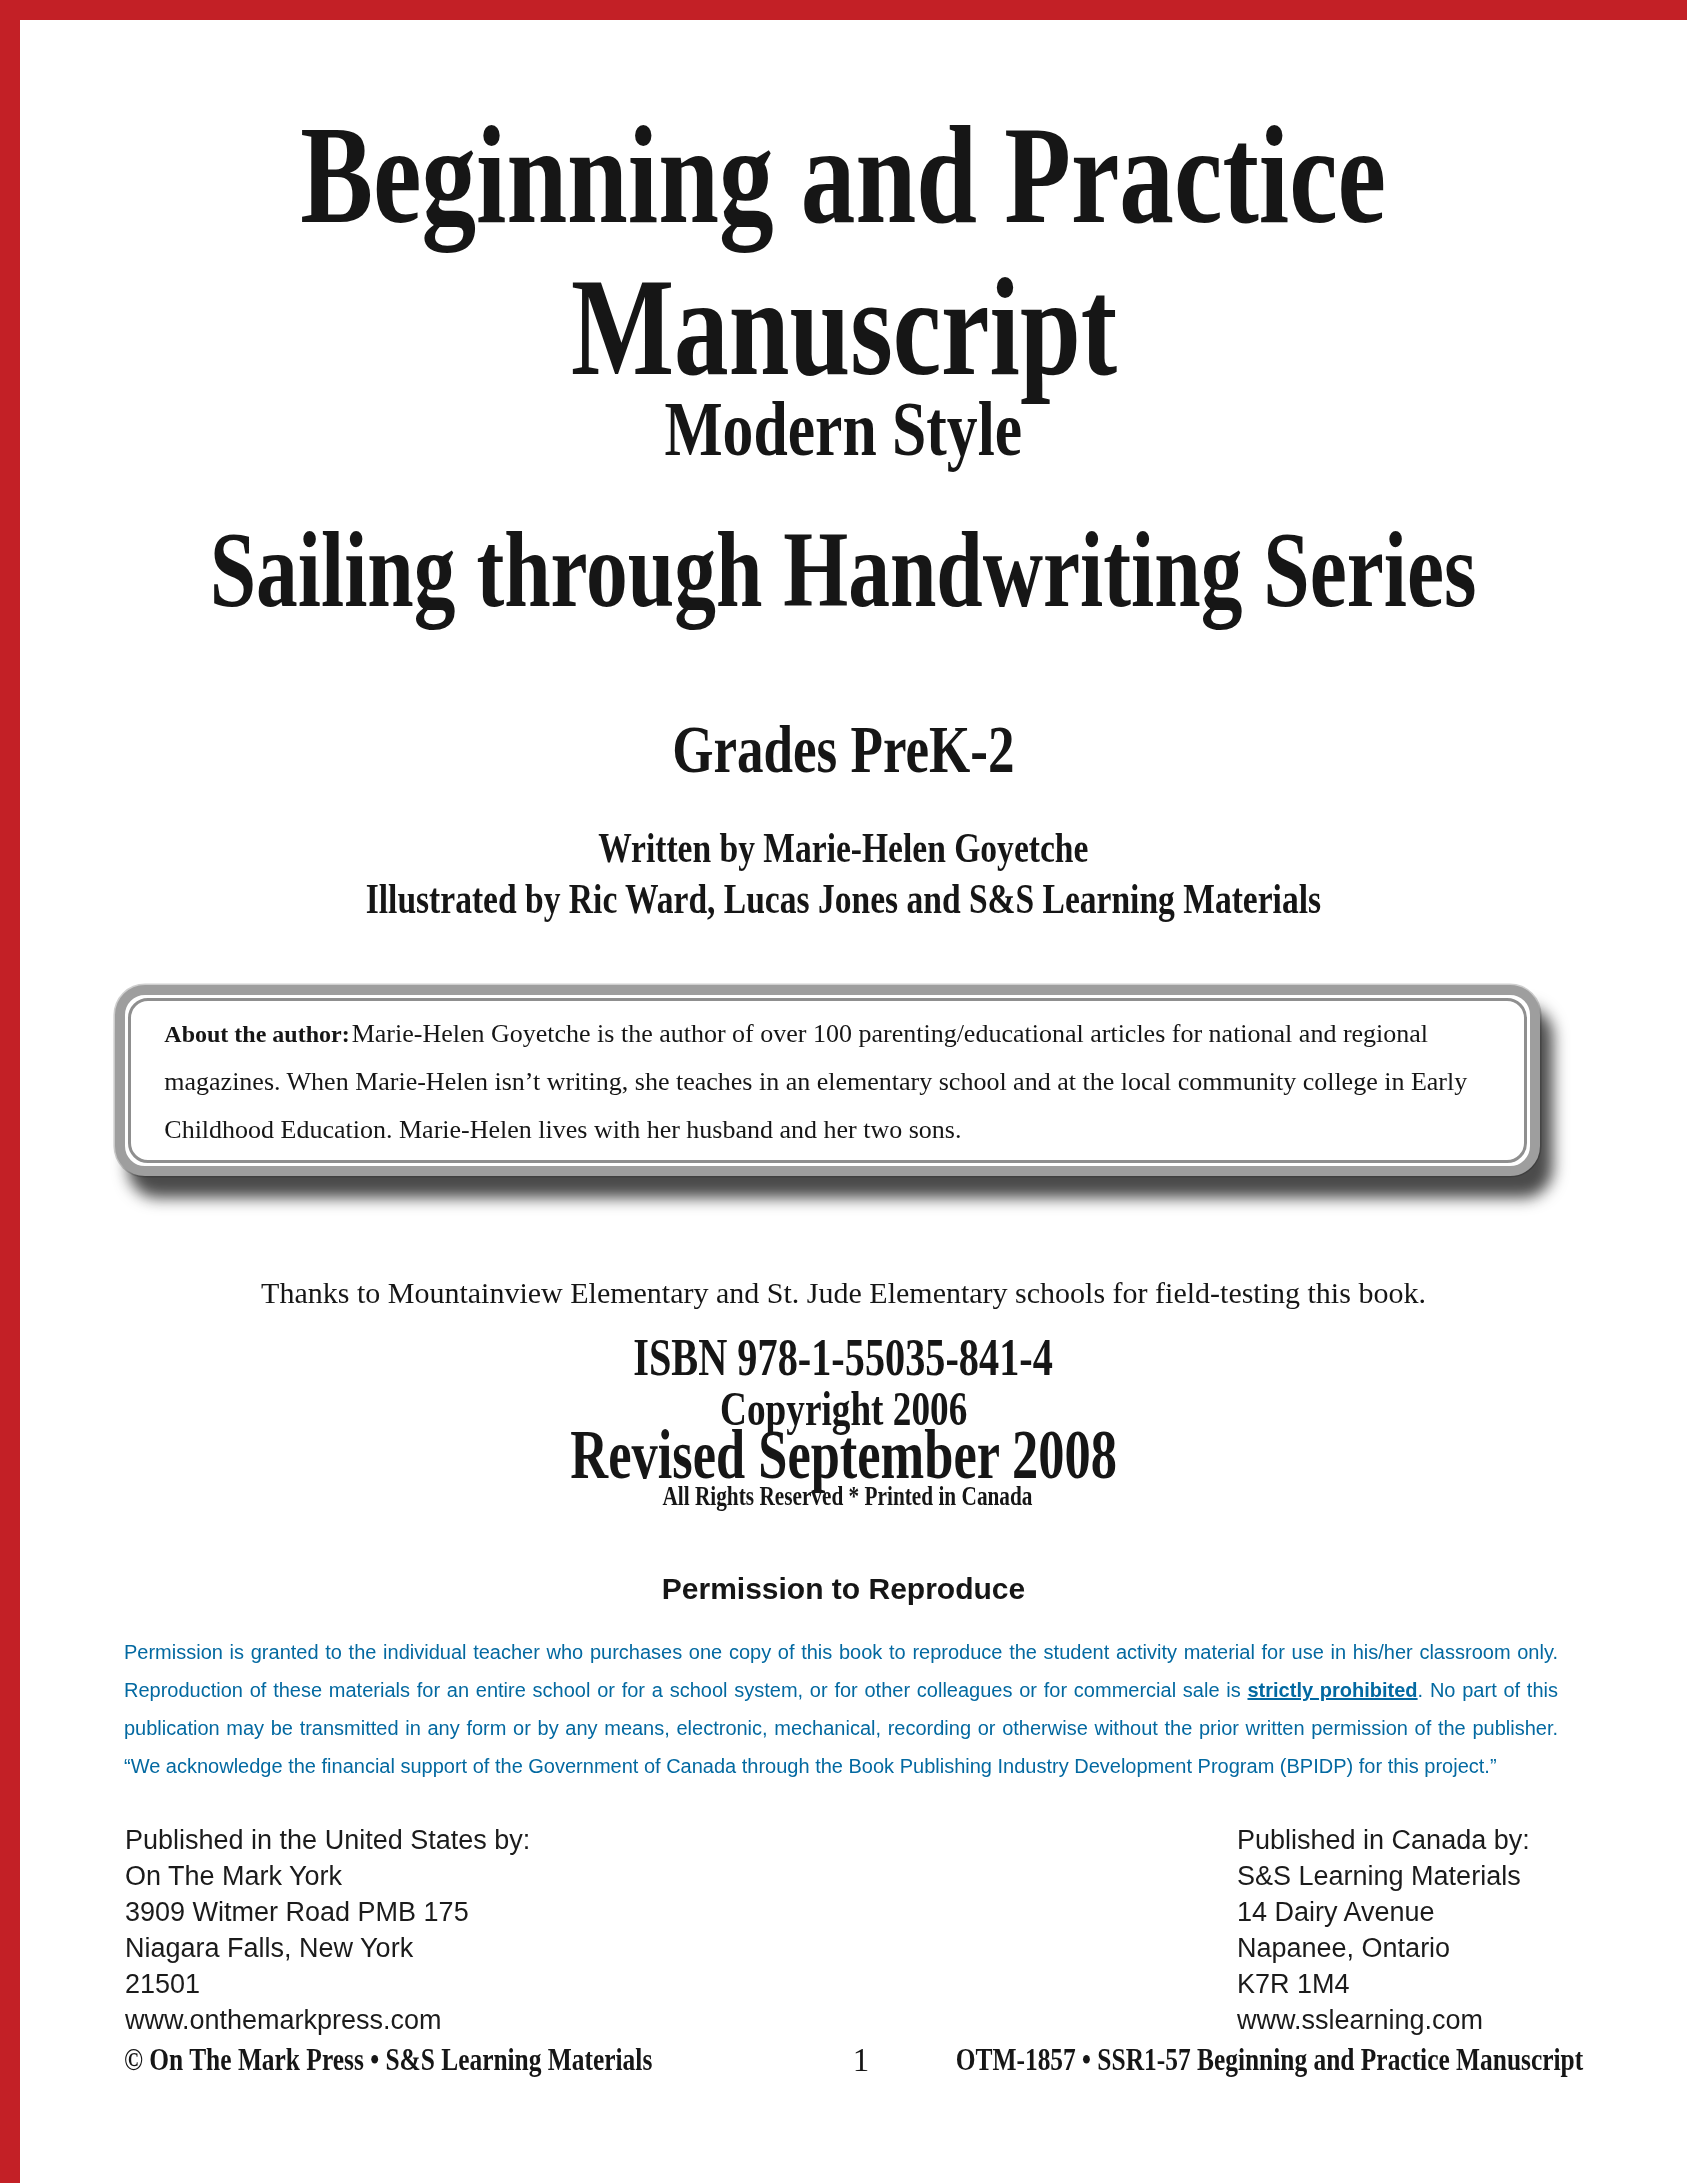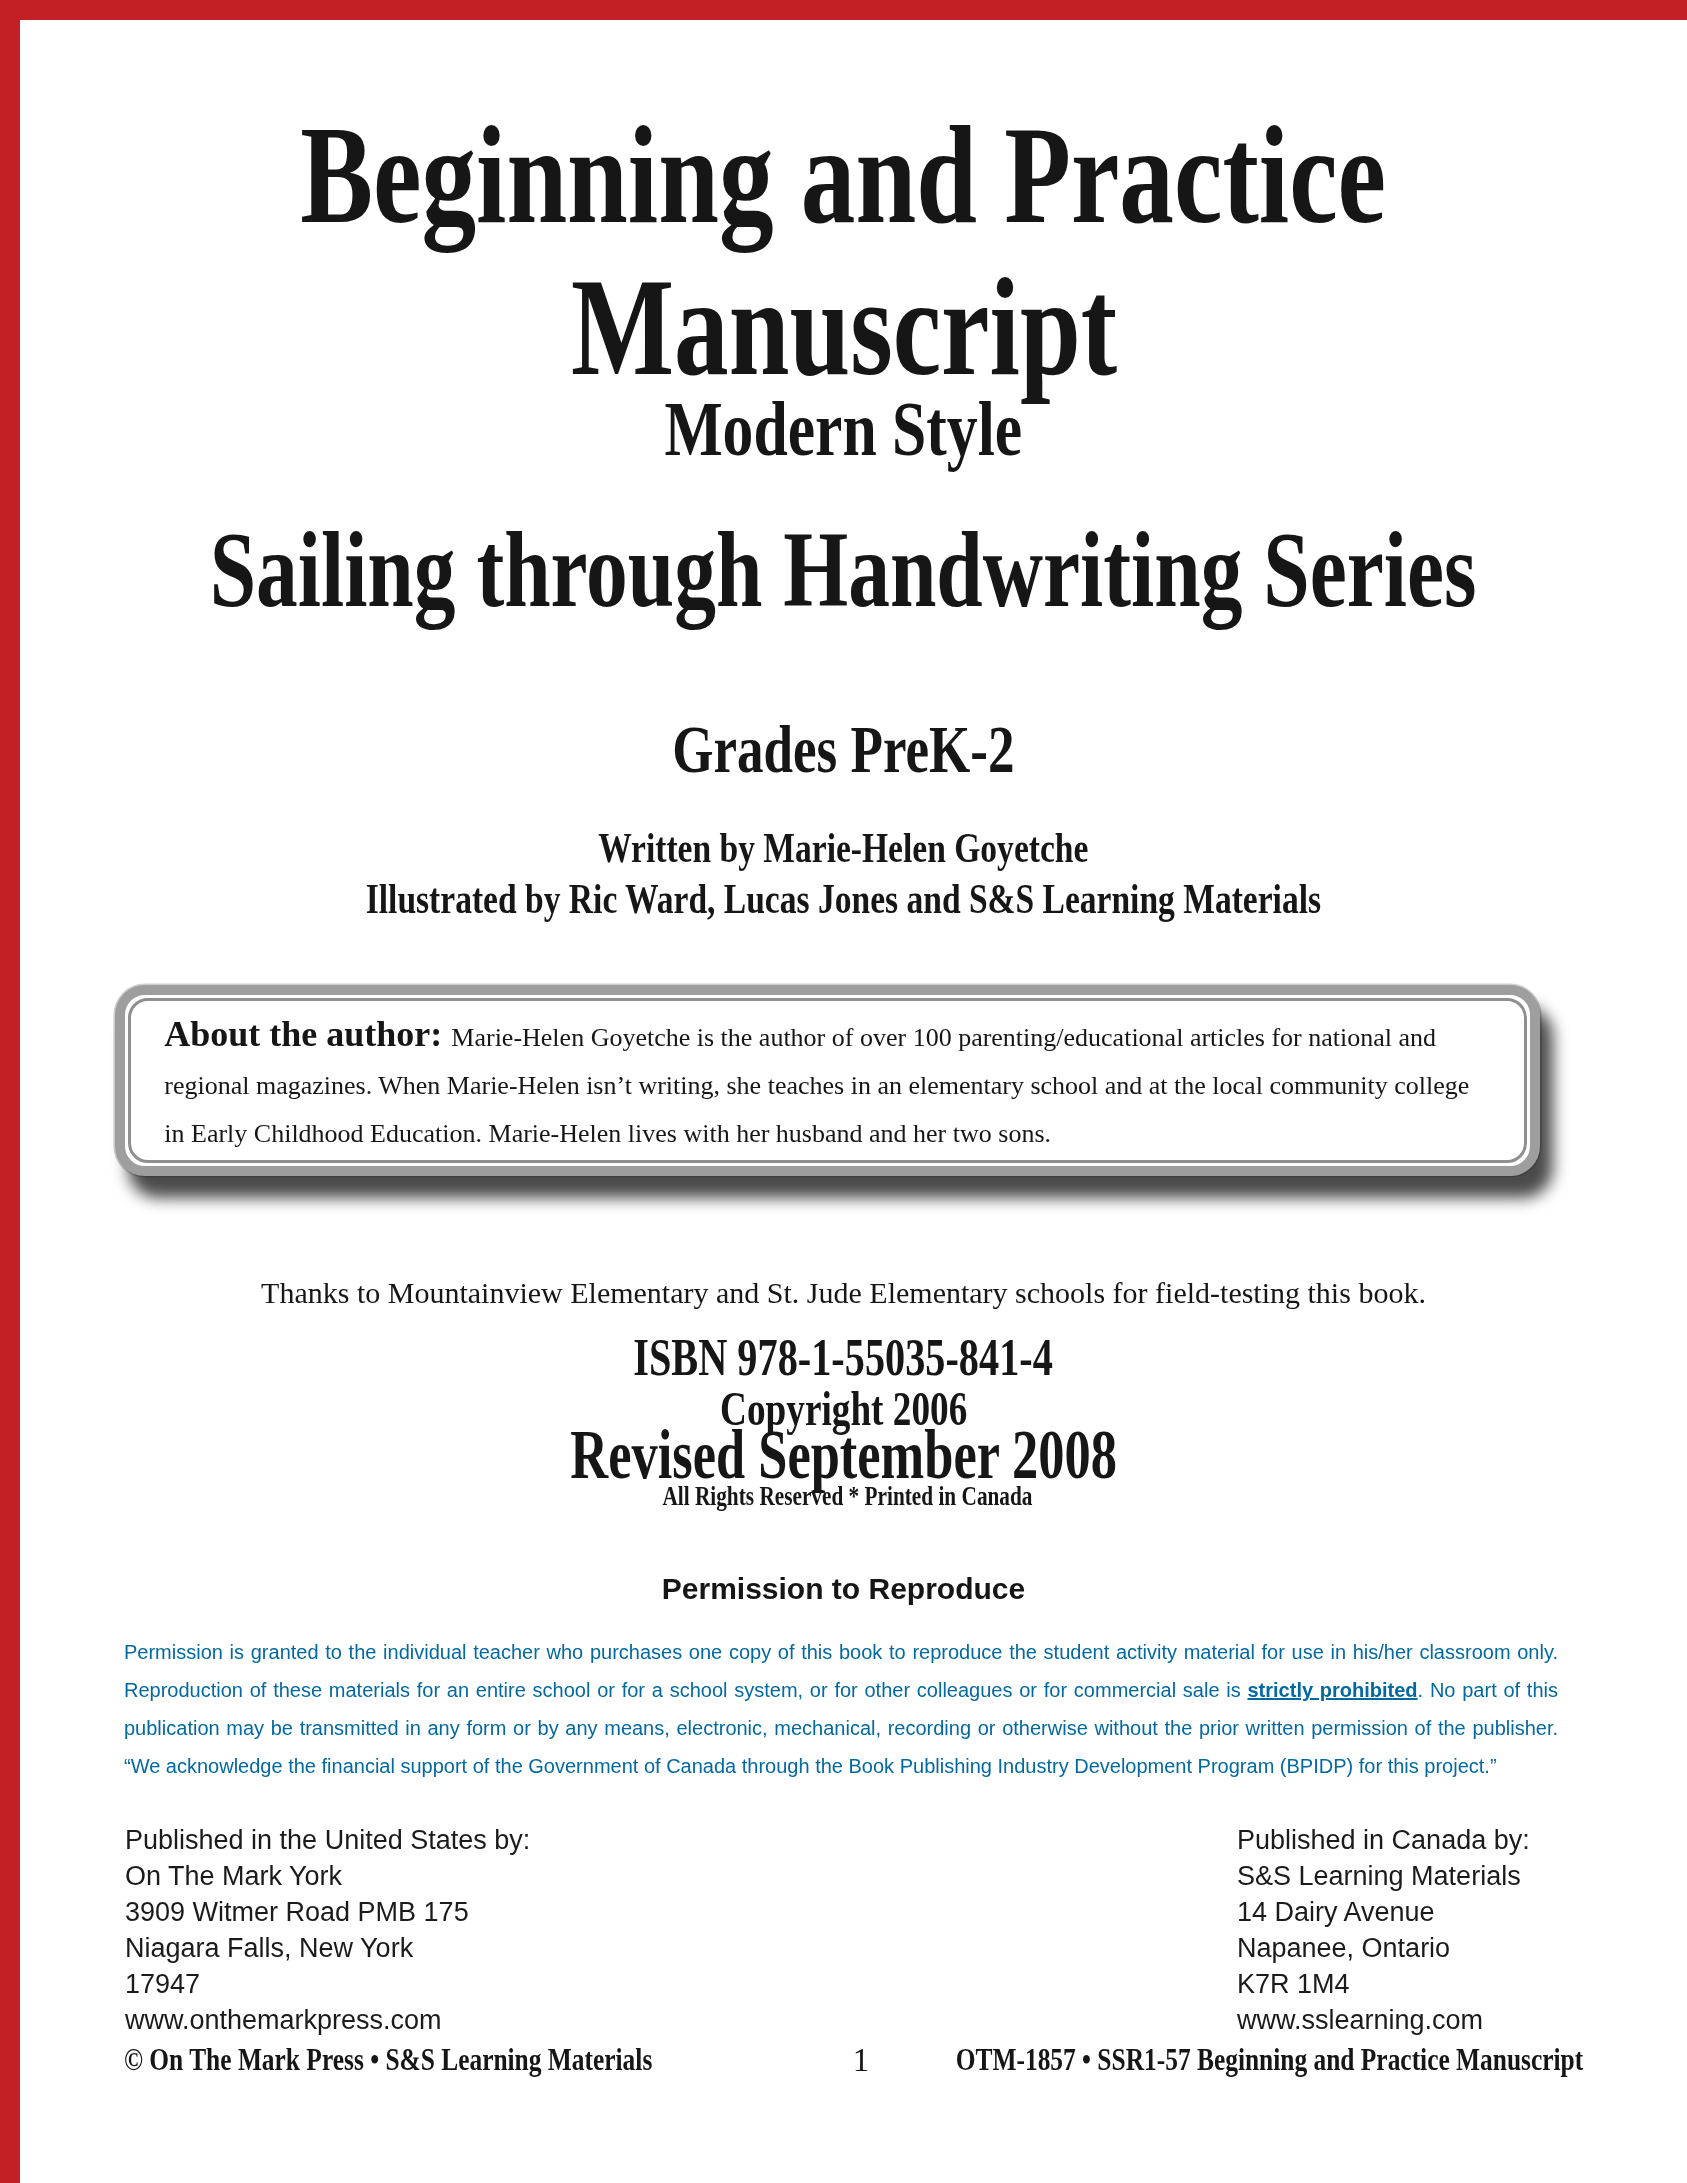--- a/index.html
+++ b/index.html
@@ -26,21 +26,21 @@
   .about-box{
     position:absolute;left:115px;top:985px;width:1425px;height:191px;box-sizing:border-box;
     background:#ffffff;border:10.7px solid #9e9e9e;border-radius:30px;
     box-shadow:13px 21.4px 15px rgba(15,15,15,0.75), 0 0 0 1.6px #cfcfcf;
   }
   .about-inner{
     position:absolute;inset:3.3px;border:3.3px solid #8f8f8f;border-radius:20px;
     padding:9px 33px;box-sizing:border-box;
   }
   .about-inner p{margin:0;font-size:26px;line-height:48px;text-align:left;}
-  .about-label{font-weight:bold;margin-right:9px;font-size:36px;}
+  .about-label{font-weight:bold;margin-right:2px;font-size:24px;}
   
   .thanks{top:1240px;font-size:30px;margin-top:36px;}
   
   .isbn-block{position:absolute;left:0;right:0;top:1328px;text-align:center;}
   .isbn-line1{font-size:53px;font-weight:bold;line-height:58px;}
   .isbn-line2{font-size:49px;font-weight:bold;line-height:46px;}
   .isbn-line3{font-size:69px;font-weight:bold;line-height:46px;}
   .isbn-line4{font-size:28px;font-weight:bold;line-height:35px;padding-left:8px;}
   .isbn-block .cond{transform:scaleX(0.76);}
   
@@ -109,21 +109,21 @@
 
   <div class="center-line perm-head sans">Permission to Reproduce</div>
 
   <div class="perm-body sans"><span>Permission is granted to the individual teacher who purchases one copy of this book to reproduce the student activity material for use in his/her classroom only.  Reproduction of these materials for an entire school or for a school system, or for other colleagues or for commercial sale is </span><span class="prohibited">strictly prohibited</span><span>.  No part of this publication may be transmitted in any form or by any means, electronic, mechanical, recording or otherwise without the prior written permission of the publisher.  “We acknowledge the financial support of the Government of Canada through the Book Publishing Industry Development Program (BPIDP) for this project.”</span></div>
 
   <div class="pub pub-us sans">
     <span>Published in the United States by:</span>
     <span>On The Mark York</span>
     <span>3909 Witmer Road  PMB 175</span>
     <span>Niagara Falls, New York</span>
-    <span>17947</span>
+    <span>21501</span>
     <span>www.onthemarkpress.com</span>
   </div>
 
   <div class="pub pub-ca sans">
     <span>Published in Canada by:</span>
     <span>S&amp;S Learning Materials</span>
     <span>14 Dairy Avenue</span>
     <span>Napanee, Ontario</span>
     <span>K7R 1M4</span>
     <span>www.sslearning.com</span>

